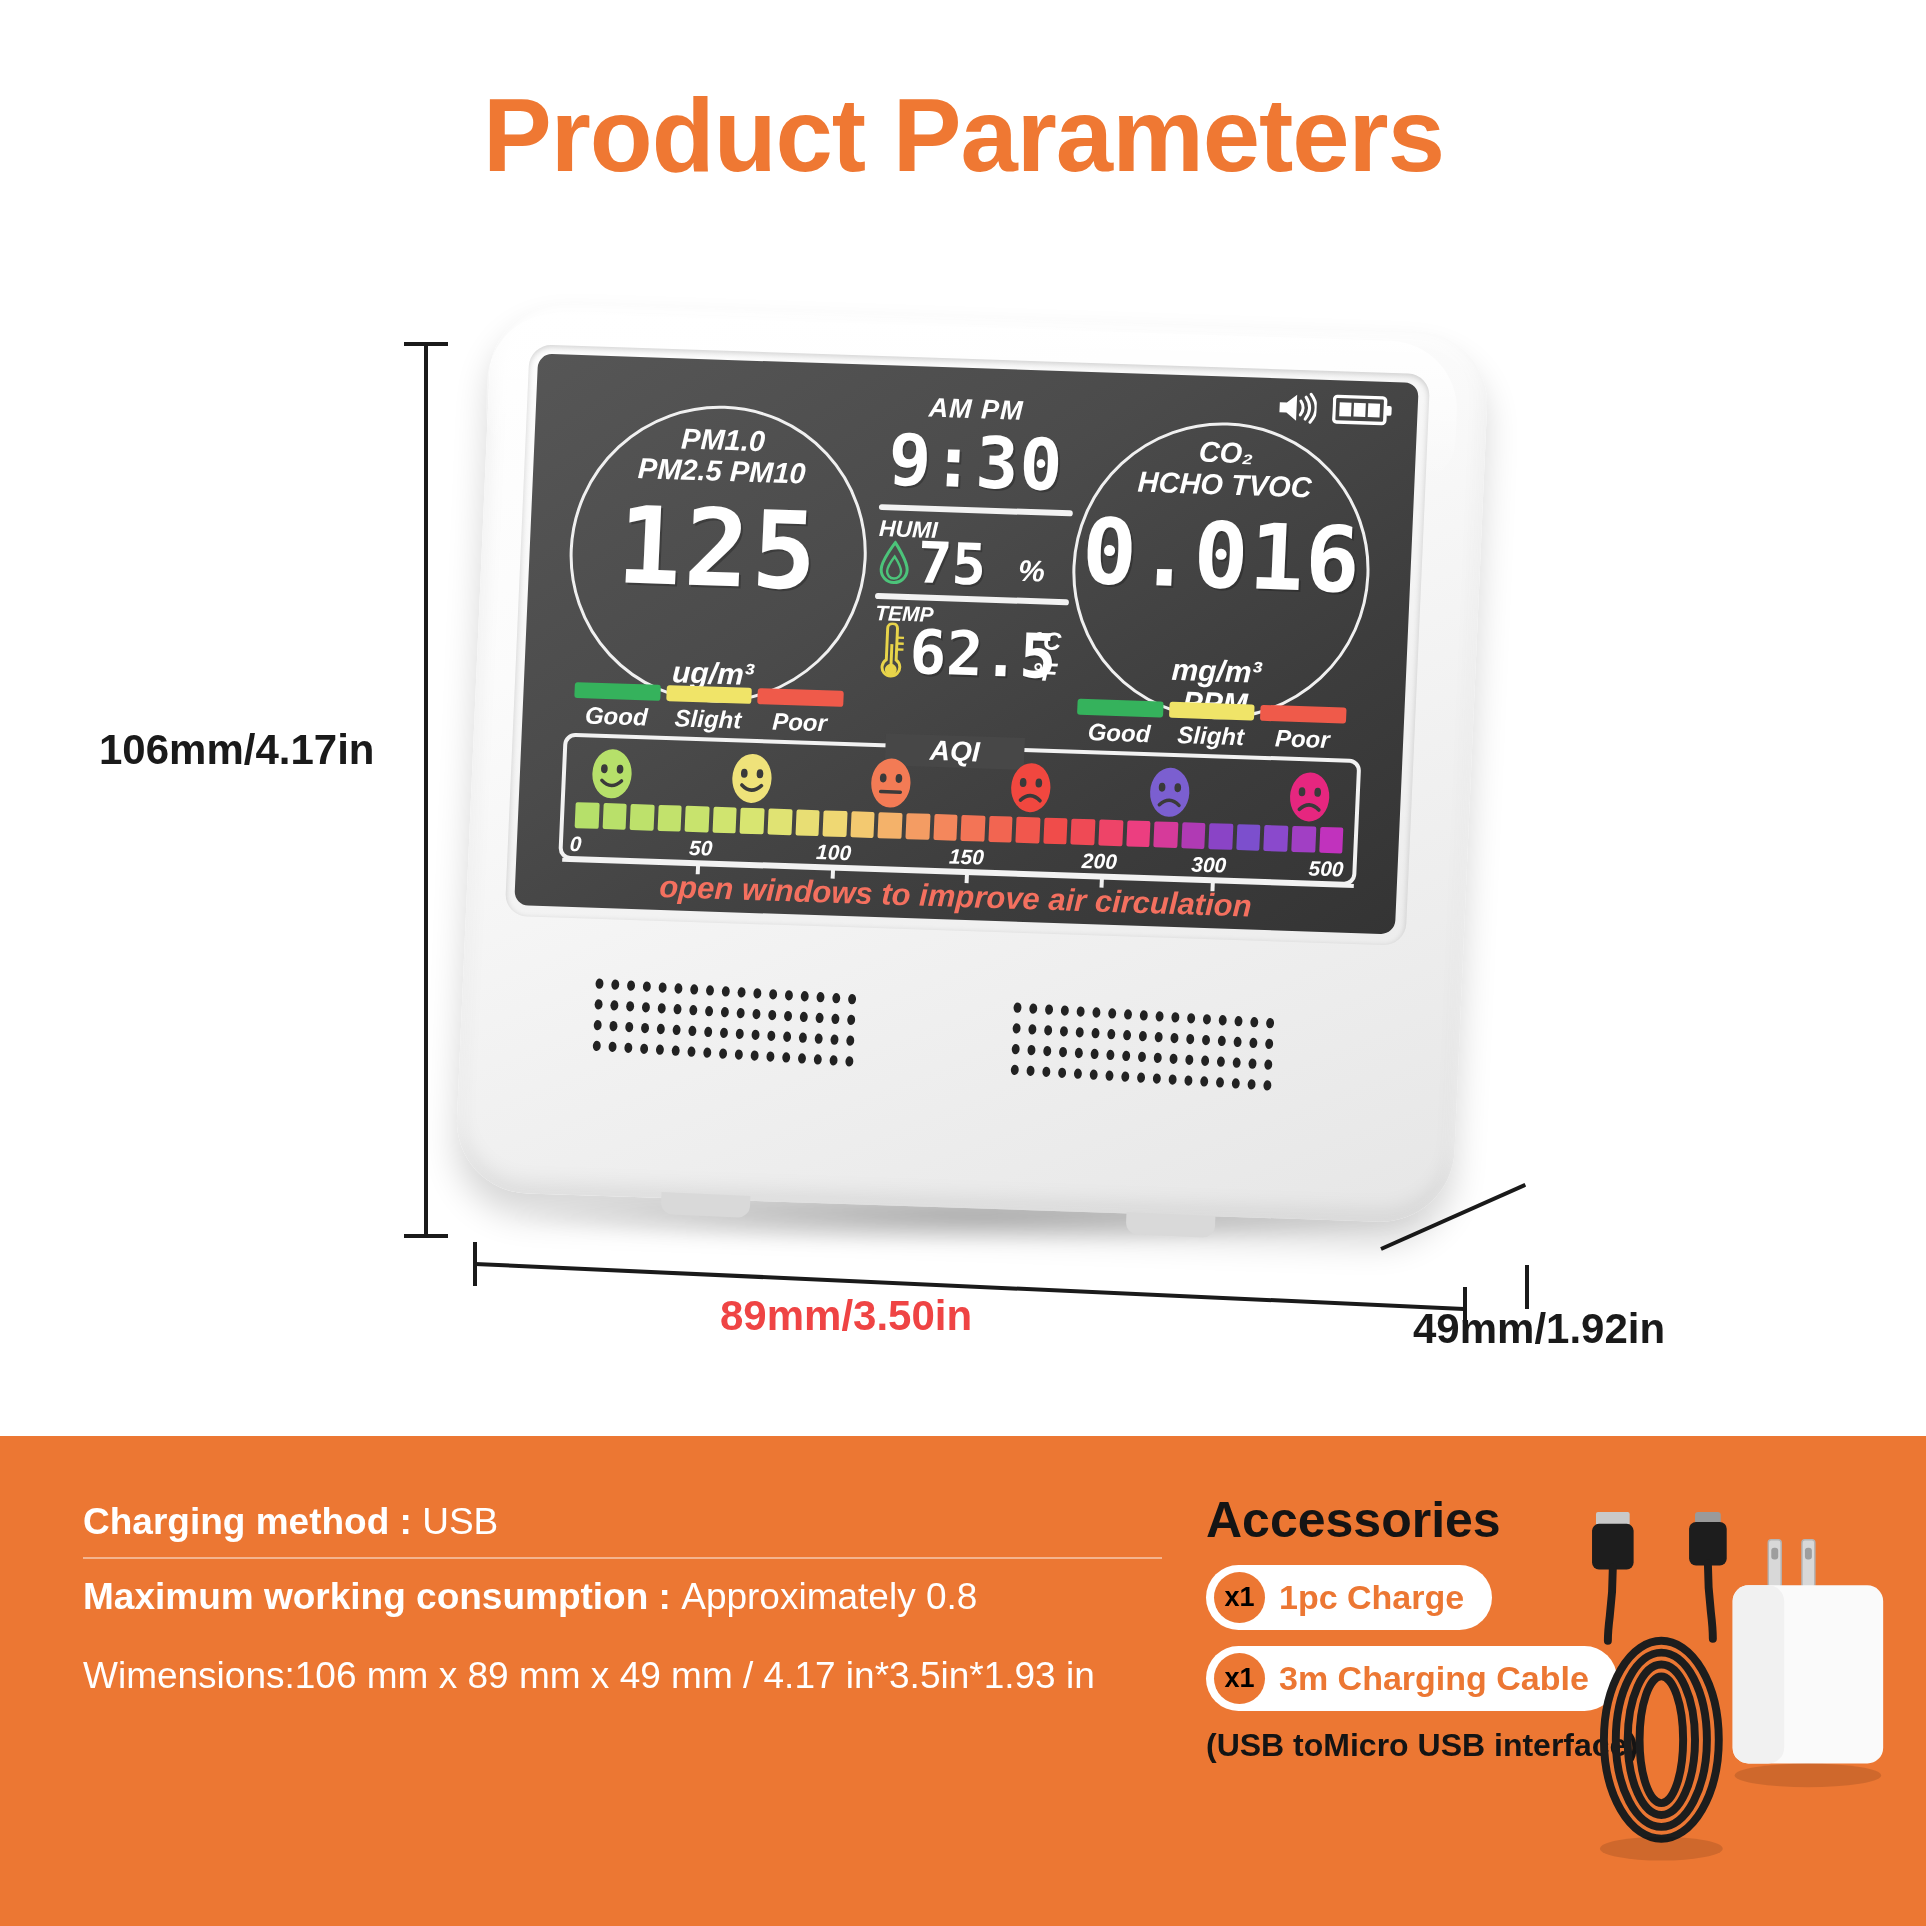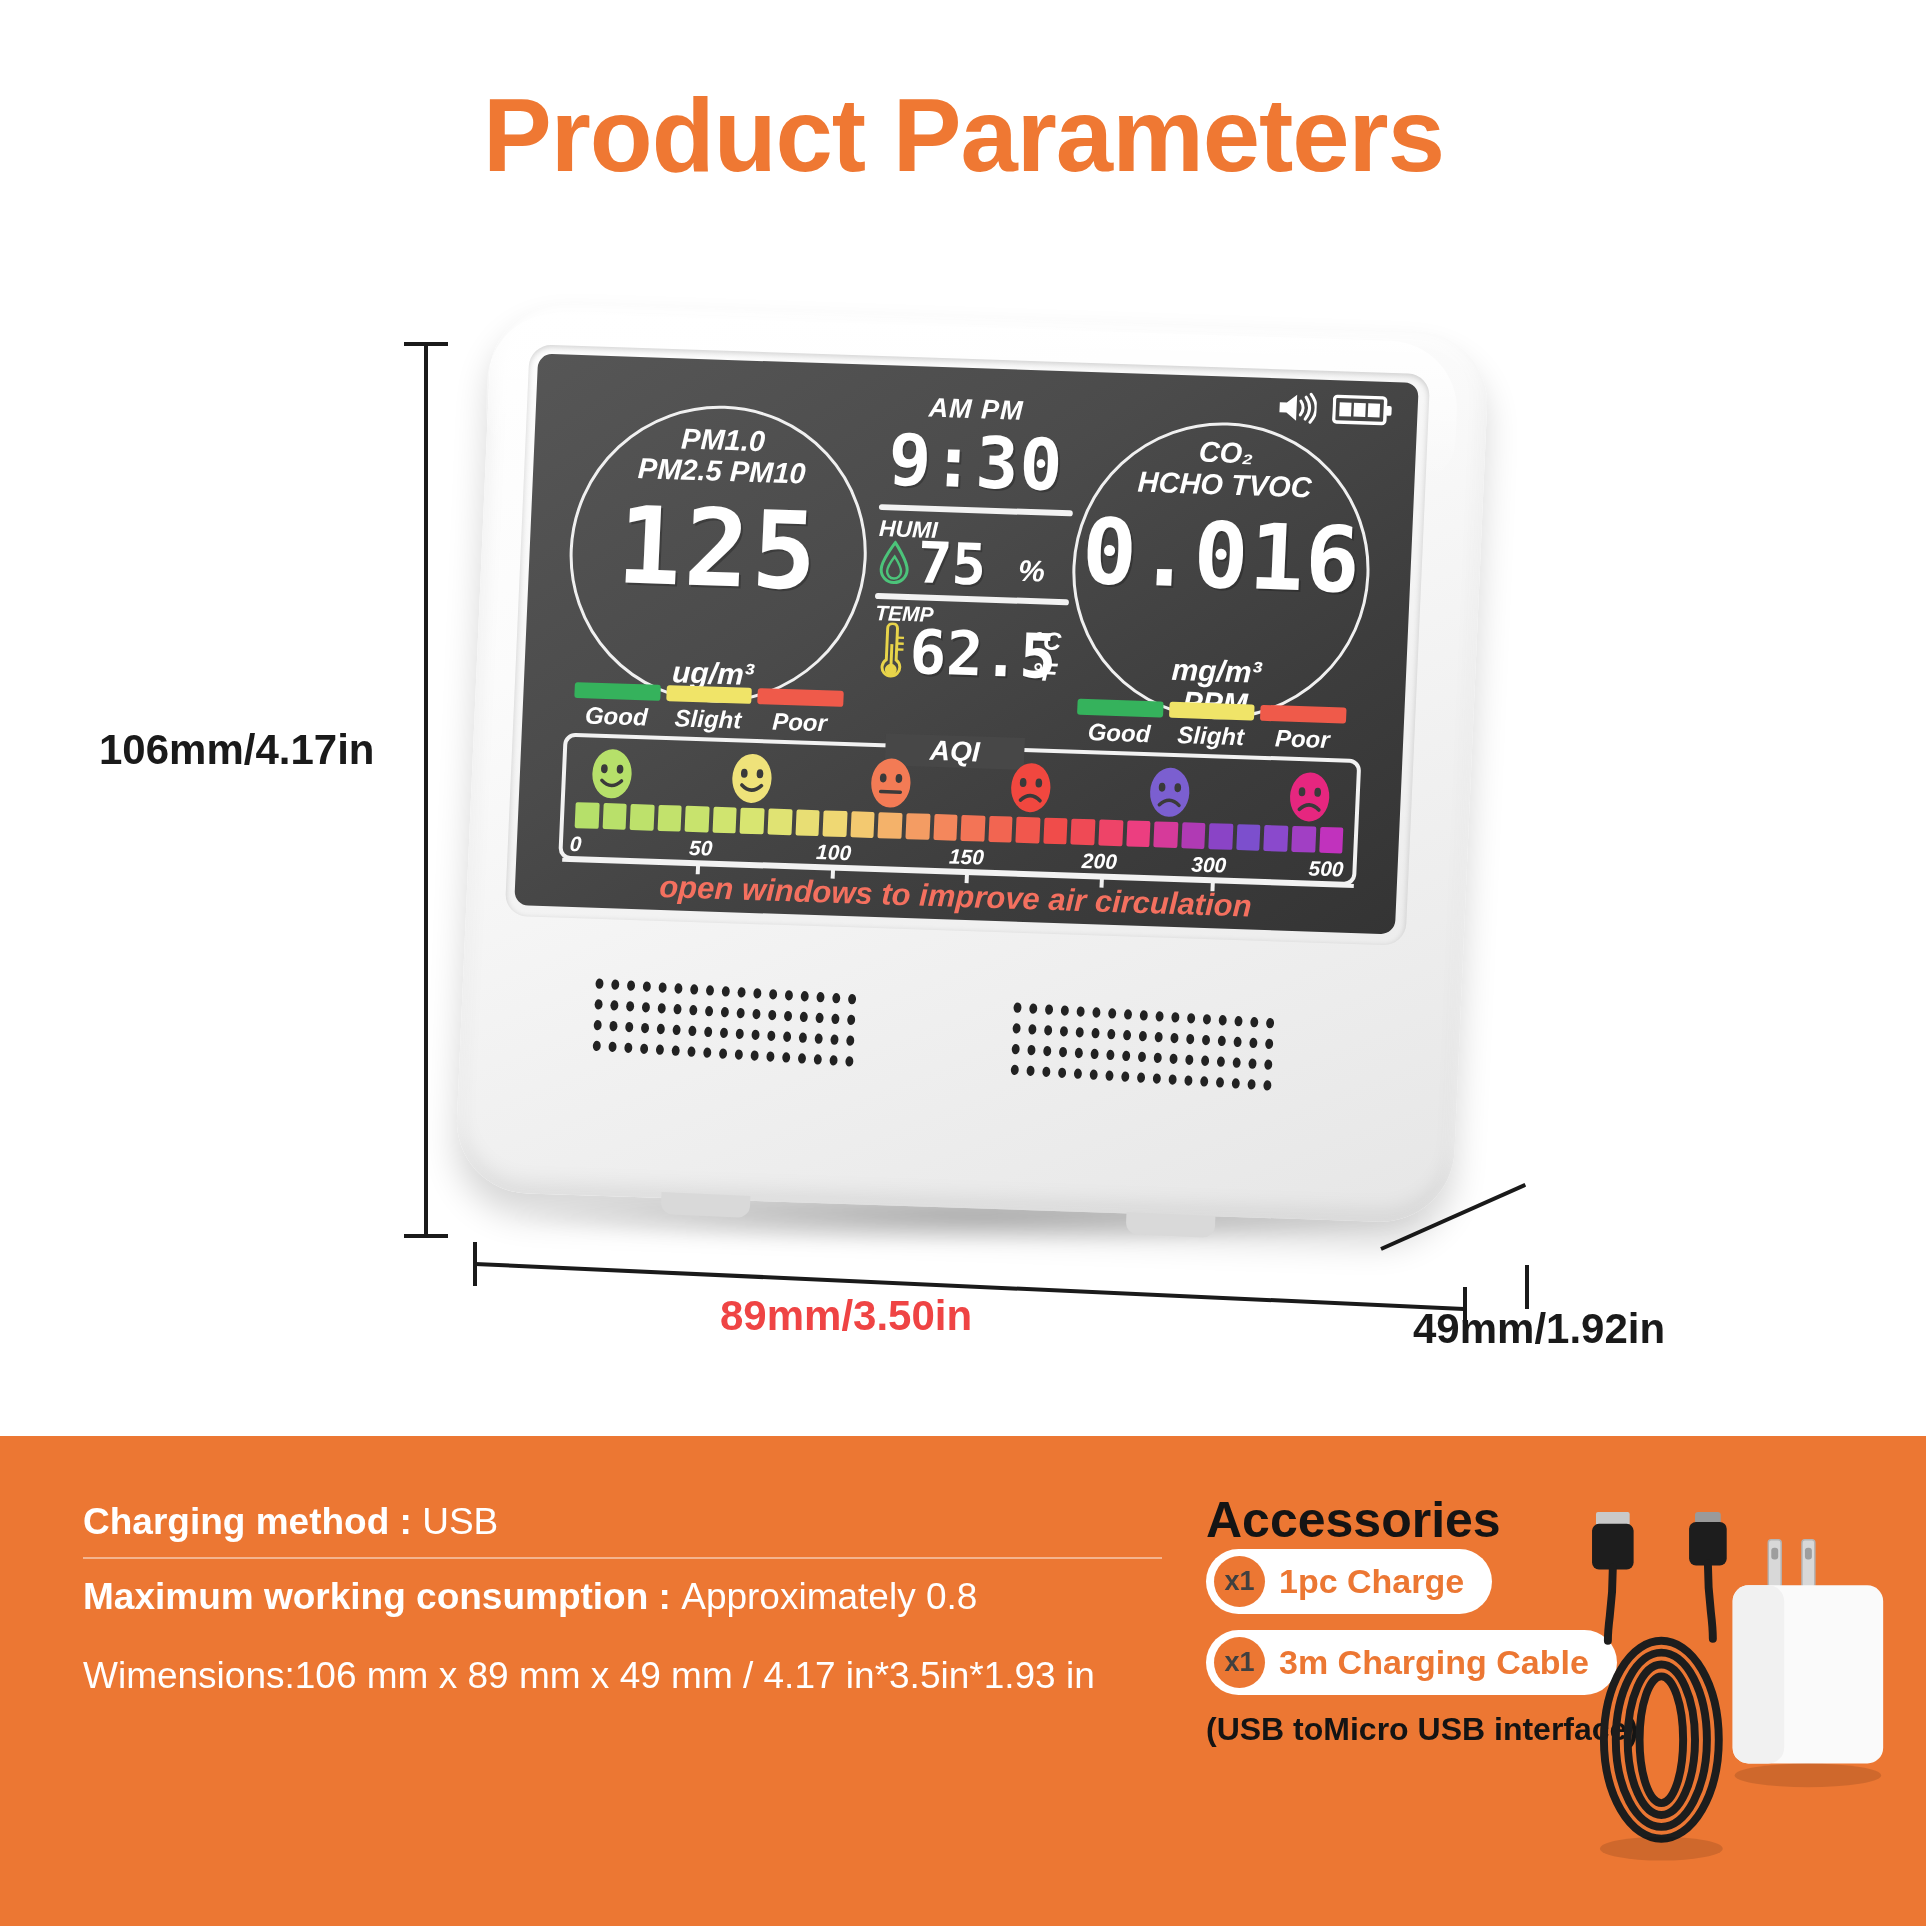--- a/index.html
+++ b/index.html
@@ -401,34 +401,35 @@
   .spec-val { font-weight: normal; }
   .spec-sub { font-weight: normal; font-size: 37px; display: block; white-space: nowrap; margin-top: 31px; }
 
   #accessories {
     position: absolute;
     left: 1206px; top: 55px;
     width: 426px;
   }
   #accessories-title {
     font-size: 50px; font-weight: bold; color: #141414;
+    margin-bottom: 16px;
   }
   .acc-pill {
     display: flex; align-items: center;
     background: #ffffff;
     border-radius: 40px;
     height: 65px;
     margin-bottom: 16px;
     padding-left: 8px;
     width: fit-content;
     padding-right: 28px;
   }
   .acc-badge {
     width: 51px; height: 51px; border-radius: 50%;
-    background: #ec7733; color: #404040;
+    background: #ec7733; color: #000000;
     display: flex; align-items: center; justify-content: center;
     font-size: 27px; font-weight: bold;
     margin-right: 14px;
     flex: 0 0 auto;
   }
   .acc-text { color: #ec7733; font-size: 34px; font-weight: bold; white-space: nowrap; }
   #acc-note {
     font-size: 32px; font-weight: bold; color: #141414;
     margin-top: 4px; white-space: nowrap;
   }

